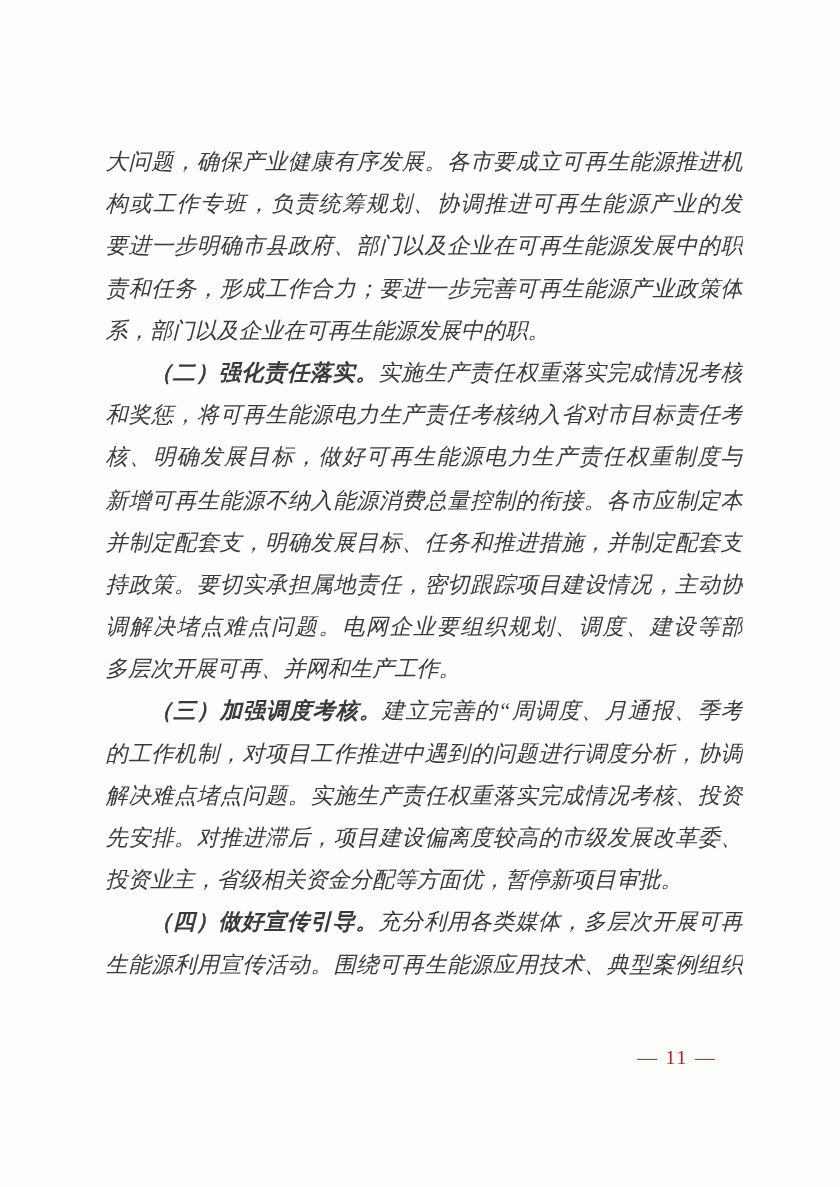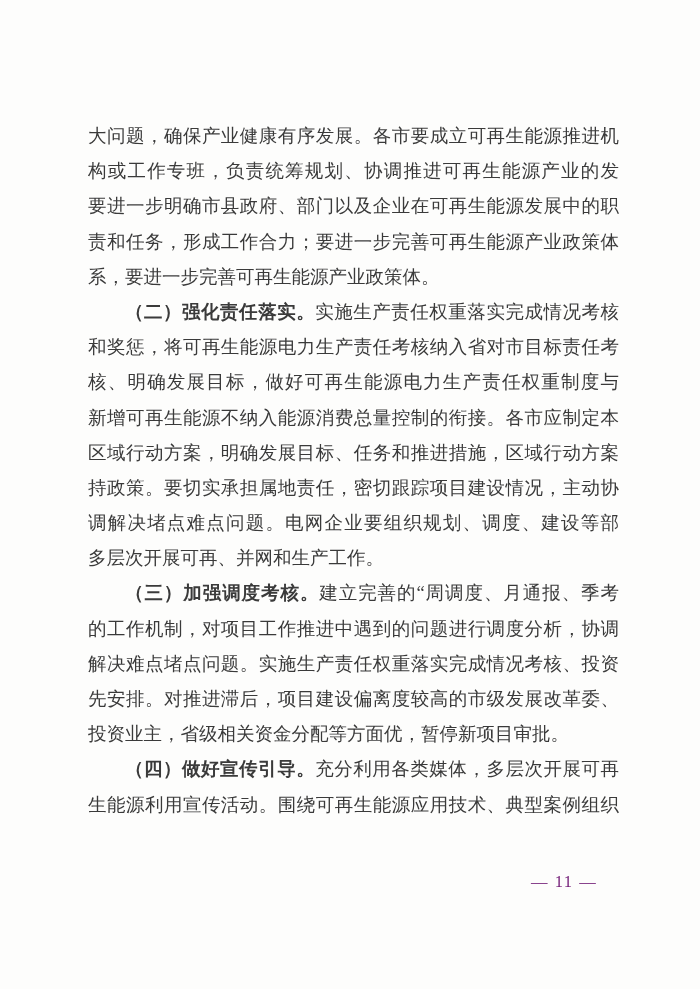--- a/index.html
+++ b/index.html
@@ -27,63 +27,64 @@
     padding: 0;
   }
   .line {
     height: 35.2px;
     line-height: 35.2px;
     font-size: 18.5px;
     text-align: justify;
     text-align-last: justify;
     text-justify: inter-character;
     overflow: hidden;
+    font-style: italic;
   }
   .line.no-just {
     text-align-last: left;
   }
   .line.indent {
     text-indent: 37px;
   }
   .seg {
     display: inline;
   }
   .seg.bold {
     font-weight: bold;
   }
   .page-number {
     position: absolute;
     left: 531px;
     top: 872px;
     width: 70px;
     font-size: 16.5px;
     letter-spacing: 1.5px;
-    color: #701a75;
+    color: #b91c1c;
     text-align: left;
     white-space: nowrap;
   }
 </style>
 </head>
 <body>
 
 <div class="page">
   <div class="doc-body">
       <div class="paragraph">
         <div class="line"><span class="seg">大问题，确保产业健康有序发展。各市要成立可再生能源推进机</span></div>
         <div class="line"><span class="seg">构或工作专班，负责统筹规划、协调推进可再生能源产业的发展；</span></div>
         <div class="line"><span class="seg">要进一步明确市县政府、部门以及企业在可再生能源发展中的职</span></div>
         <div class="line"><span class="seg">责和任务，形成工作合力；要进一步完善可再生能源产业政策体</span></div>
-        <div class="line no-just"><span class="seg">系，要进一步完善可再生能源产业政策体。</span></div>
+        <div class="line no-just"><span class="seg">系，部门以及企业在可再生能源发展中的职。</span></div>
       </div>
       <div class="paragraph">
         <div class="line indent"><span class="seg bold">（二）强化责任落实。</span><span class="seg">实施生产责任权重落实完成情况考核</span></div>
         <div class="line"><span class="seg">和奖惩，将可再生能源电力生产责任考核纳入省对市目标责任考</span></div>
         <div class="line"><span class="seg">核、明确发展目标，做好可再生能源电力生产责任权重制度与</span></div>
         <div class="line"><span class="seg">新增可再生能源不纳入能源消费总量控制的衔接。各市应制定本</span></div>
-        <div class="line"><span class="seg">区域行动方案，明确发展目标、任务和推进措施，区域行动方案</span></div>
+        <div class="line"><span class="seg">并制定配套支，明确发展目标、任务和推进措施，并制定配套支</span></div>
         <div class="line"><span class="seg">持政策。要切实承担属地责任，密切跟踪项目建设情况，主动协</span></div>
         <div class="line"><span class="seg">调解决堵点难点问题。电网企业要组织规划、调度、建设等部门，</span></div>
         <div class="line no-just"><span class="seg">多层次开展可再、并网和生产工作。</span></div>
       </div>
       <div class="paragraph">
         <div class="line indent"><span class="seg bold">（三）加强调度考核。</span><span class="seg">建立完善的“周调度、月通报、季考核”</span></div>
         <div class="line"><span class="seg">的工作机制，对项目工作推进中遇到的问题进行调度分析，协调</span></div>
         <div class="line"><span class="seg">解决难点堵点问题。实施生产责任权重落实完成情况考核、投资业</span></div>
         <div class="line"><span class="seg">先安排。对推进滞后，项目建设偏离度较高的市级发展改革委、</span></div>
         <div class="line no-just"><span class="seg">投资业主，省级相关资金分配等方面优，暂停新项目审批。</span></div>

